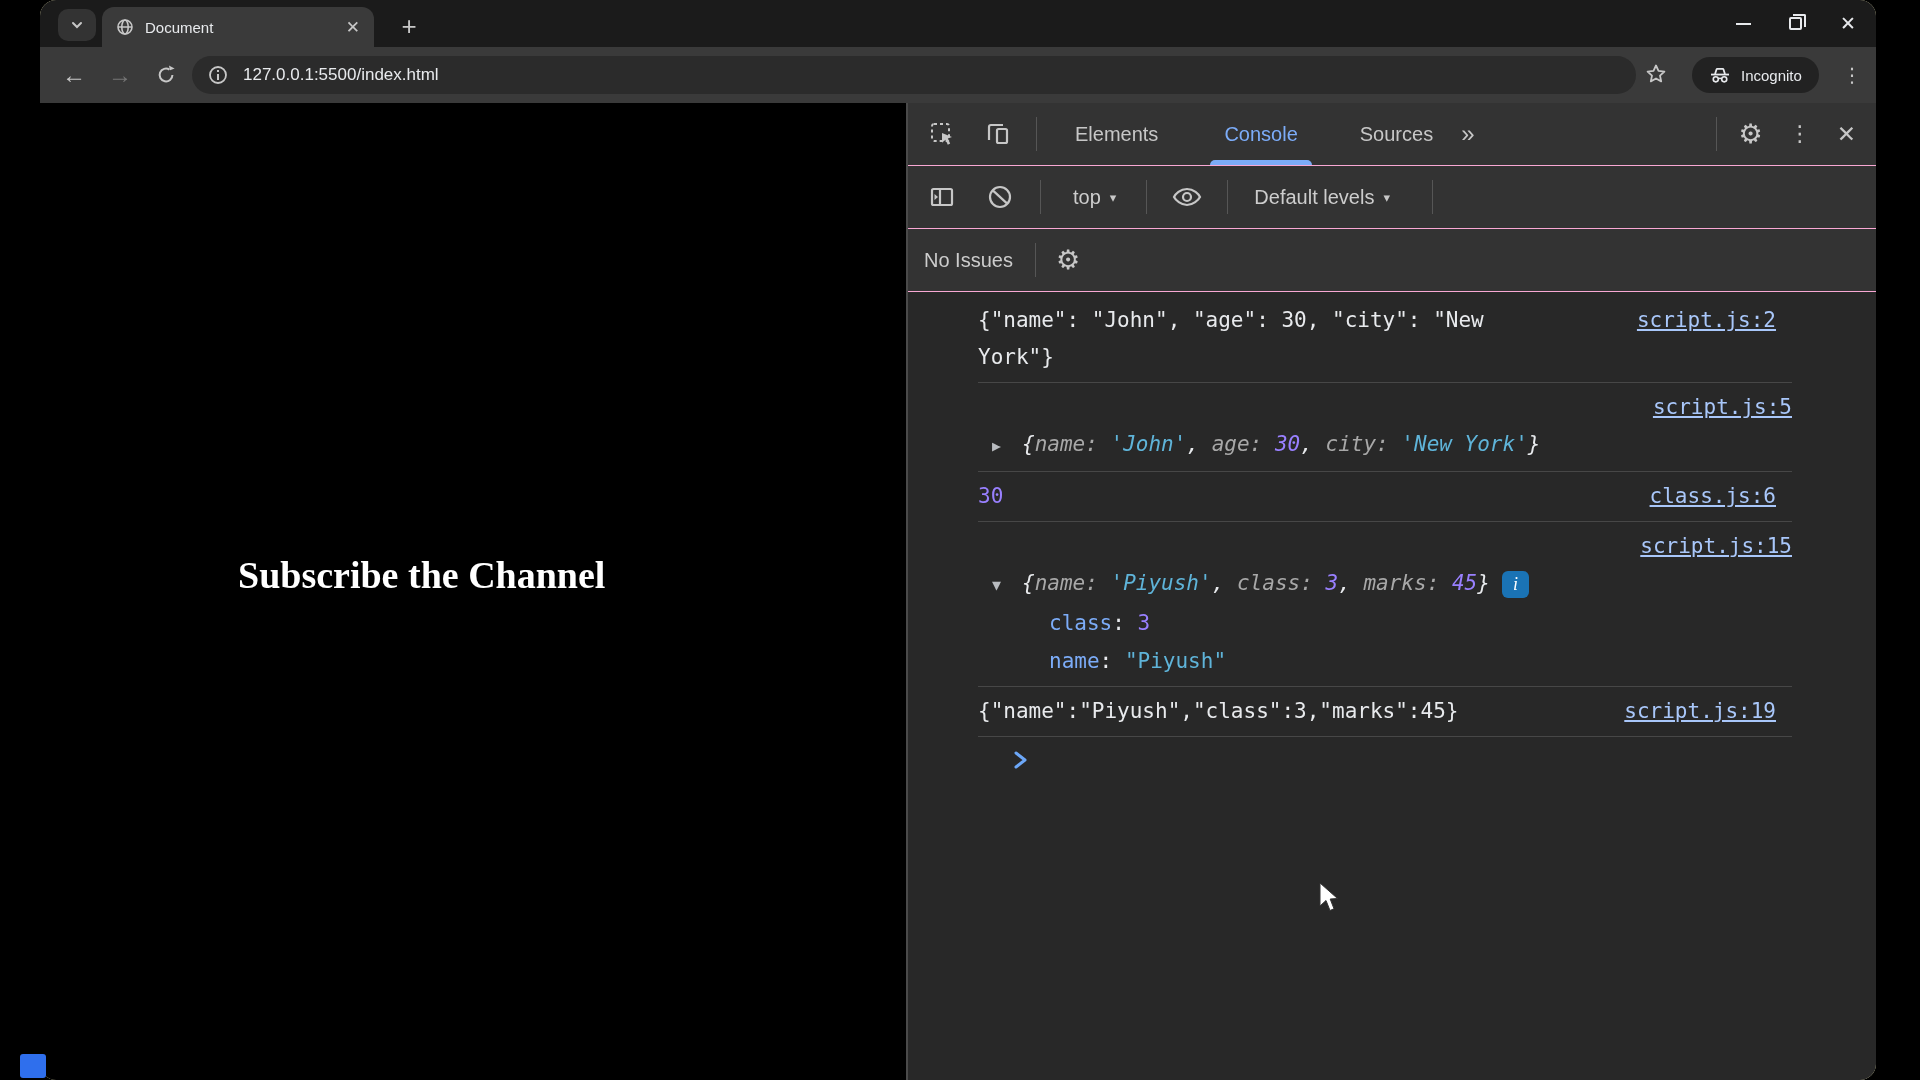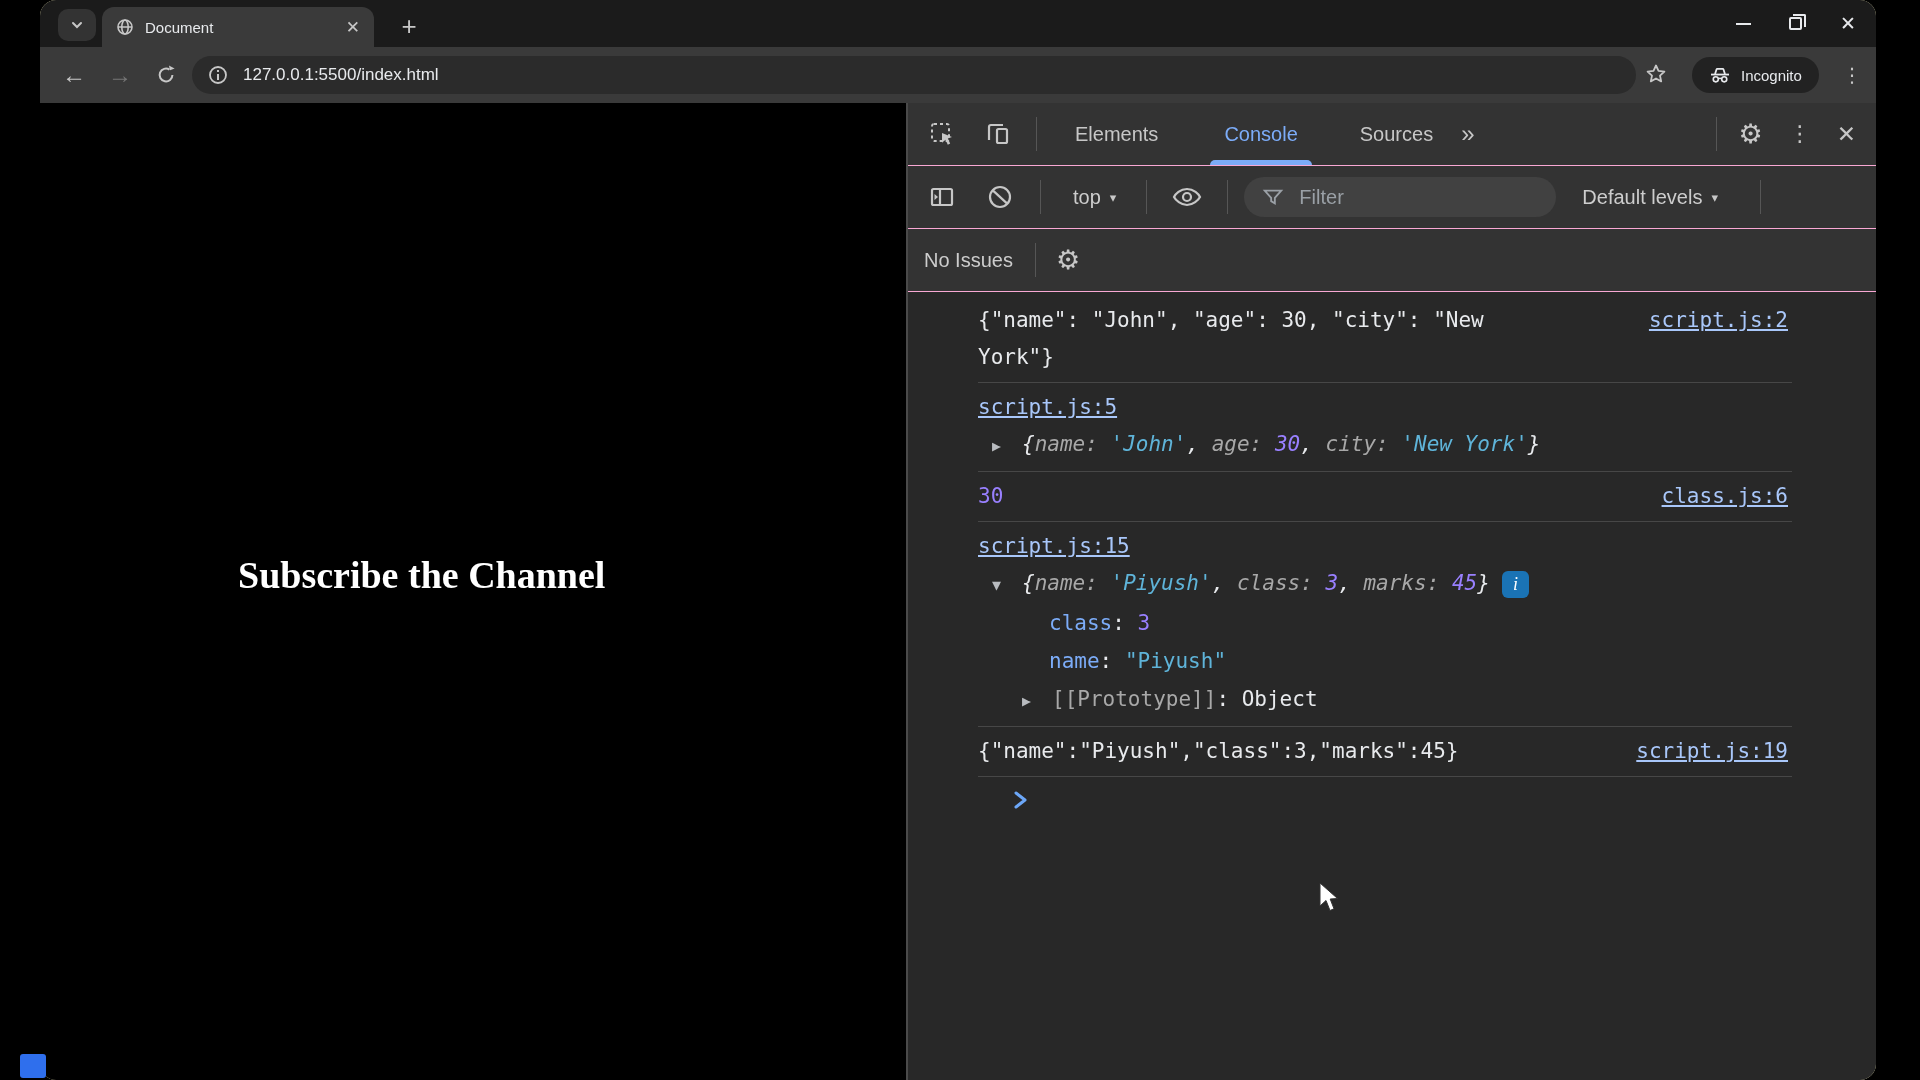--- a/index.html
+++ b/index.html
@@ -69,22 +69,22 @@
   .filter-pill input { background:transparent; border:none; outline:none; color:#E8EAED;
                        font-size:20px; width:210px; font-family:"Liberation Sans", sans-serif; }
   .filter-pill input::placeholder { color:#9AA0A6; }
   .no-issues { color:#CDCDCD; font-size:20px; }
 
   
   .console { flex:1; padding:4px 84px 0 70px; font-family:"DejaVu Sans Mono","Liberation Mono",monospace;
              font-size:21px; color:#E8EAED; position:relative; }
   .crow { position:relative; padding:6px 0; border-bottom:1px solid #474747; line-height:37px; }
   .srclink { color:#A9C7FA; text-decoration:underline; white-space:nowrap; }
-  .abslink { position:absolute; right:4px; top:6px; }
-  .linkline { line-height:37px; }
+  .abslink { position:absolute; right:16px; top:6px; }
+  .linkline { text-align:right; line-height:37px; }
   .m1text { display:block; width:565px; }
   .num { color:#9980FF; }
   .str { color:#5FB4D9; }
   .pkey { color:#7CACF8; }
   .gray { color:#A8A8A8; }
   .it { font-style:italic; }
   .preview { padding-left:14px; }
   .tri { display:inline-block; width:30px; font-size:15px; color:#B8BBBF; font-style:normal; }
   .child { padding-left:71px; line-height:38px; }
   .proto { padding-left:44px; line-height:38px; }
@@ -212,26 +212,20 @@
           <span class="caret">▾</span>
         </span>
         <span class="vsep" style="margin-left:30px"></span>
         <span class="dt-ico" style="margin-left:24px">
           <svg width="32" height="24" viewBox="0 0 32 24">
             <path d="M16 4 C9 4 4.5 9 3 12 c1.5 3 7 8 13 8 s11.5-5 13-8 c-1.5-3-6-8-13-8 z" fill="none" stroke="#C7C7C7" stroke-width="2.2"></path>
             <circle cx="16" cy="12" r="4" fill="none" stroke="#C7C7C7" stroke-width="2.2"></circle>
           </svg>
         </span>
         <span class="vsep" style="margin-left:24px"></span>
-        <div class="filter-pill" style="margin-left:16px">
-          <svg width="22" height="22" viewBox="0 0 24 24">
-            <path d="M3 5 h18 l-7 8 v6 l-4-2.5 V13 z" fill="none" stroke="#9AA0A6" stroke-width="2"></path>
-          </svg>
-          <input placeholder="Filter" style="">
-        </div>
         <span class="dd" style="margin-left:26px">
           <span>Default levels</span>
           <span class="caret">▾</span>
         </span>
         <span class="vsep" style="margin-left:42px"></span>
       </div>
 
       <div class="dt-row">
         <span class="no-issues" style="margin-left:16px">No Issues</span>
         <span class="vsep" style="margin-left:22px"></span>
@@ -253,21 +247,20 @@
         <div class="crow">
           <a class="srclink abslink">class.js:6</a>
           <span class="num">30</span>
         </div>
 
         <div class="crow">
           <div class="linkline"><a class="srclink">script.js:15</a></div>
           <div class="preview it"><span class="tri">▼</span><span>{</span><span class="gray">name: </span><span class="str">'Piyush'</span><span>, </span><span class="gray">class: </span><span class="num">3</span><span>, </span><span class="gray">marks: </span><span class="num">45</span><span>}</span><span class="ibadge">i</span></div>
           <div class="child"><span class="pkey">class</span><span>: </span><span class="num">3</span></div>
           <div class="child"><span class="pkey">name</span><span>: </span><span class="str">"Piyush"</span></div>
-          <div class="proto"><span class="tri">▶</span><span class="gray">[[Prototype]]</span><span>: </span><span>Object</span></div>
         </div>
 
         <div class="crow">
           <a class="srclink abslink">script.js:19</a>
           <span>{"name":"Piyush","class":3,"marks":45}</span>
         </div>
 
         <div class="prompt">
           <svg width="14" height="20" viewBox="0 0 14 20">
             <polyline points="2,3 11,10 2,17" fill="none" stroke="#6CA7F8" stroke-width="3" stroke-linecap="round" stroke-linejoin="round"></polyline>

